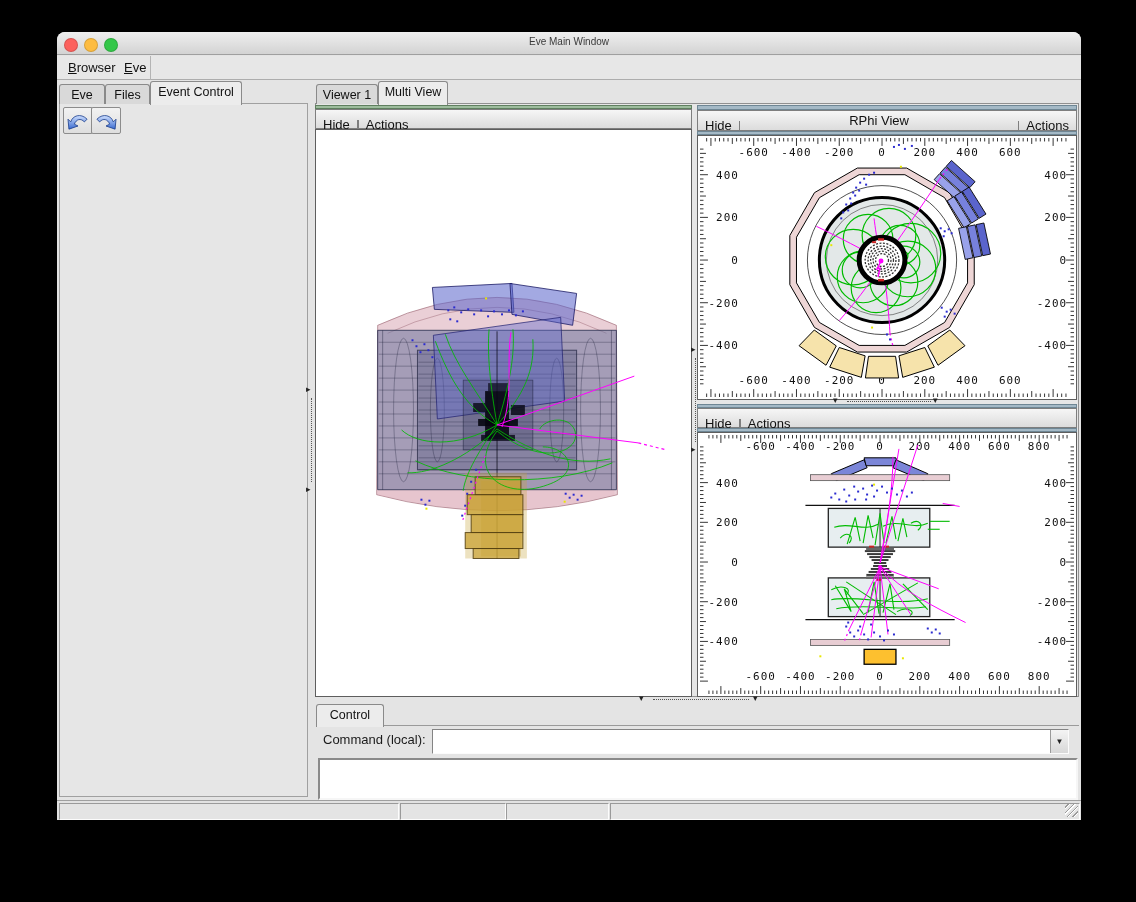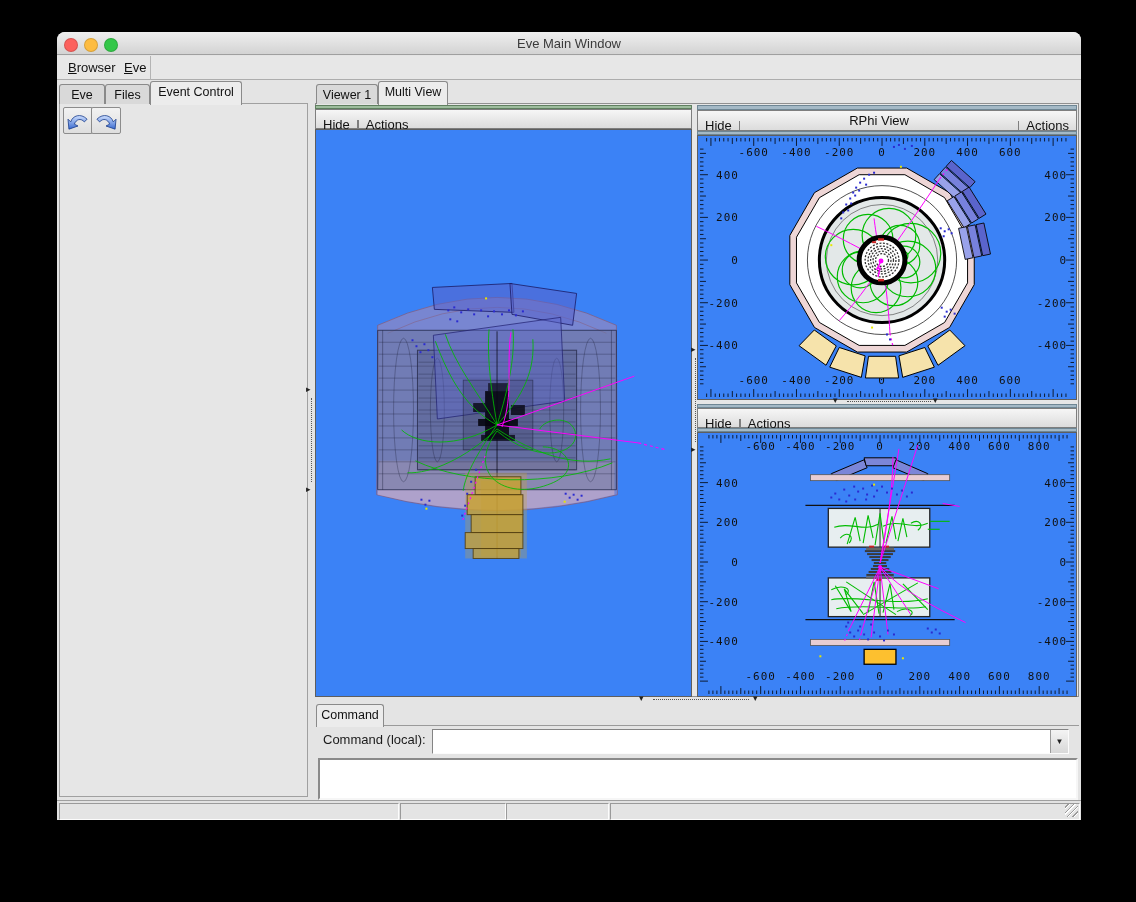--- a/index.html
+++ b/index.html
@@ -5,21 +5,21 @@
   html,body{margin:0;padding:0;background:#000;width:1136px;height:902px;overflow:hidden;
     font-family:"Liberation Sans",sans-serif;-webkit-font-smoothing:antialiased;}
   .abs{position:absolute;box-sizing:border-box;}
   #screen{position:relative;width:1136px;height:902px;background:#000;}
   #win{position:absolute;left:57px;top:32px;width:1024px;height:788px;background:#e4e4e4;
     border-radius:8px 8px 0 0;overflow:hidden;font-size:13px;color:#1a1a1a;}
   
   .titlebar{left:0;top:0;width:1024px;height:23px;background:linear-gradient(#efefef,#d3d3d3);
     border-bottom:1px solid #9f9f9f;}
   .tl{position:absolute;top:6px;width:12px;height:12px;border-radius:50%;border:1px solid rgba(0,0,0,0.15);}
-  .title-text{position:absolute;left:0;right:0;top:4px;text-align:center;font-size:13px;color:#3a3a3a;}
+  .title-text{position:absolute;left:0;right:0;top:4px;text-align:center;font-size:10px;color:#3a3a3a;}
   
   .menubar{left:0;top:24px;width:1024px;height:24px;background:#e7e7e7;border-bottom:1px solid #adadad;}
   .menu-item{position:absolute;top:0;height:24px;line-height:24px;padding:0 9px;font-size:13px;color:#111;}
   .menu-item u{text-decoration:underline;}
   .menu-sep{position:absolute;left:93px;top:0;height:24px;border-left:1px solid #b4b4b4;}
   
   .tab{position:absolute;border:1px solid #8a8a8a;border-bottom:none;border-radius:3px 3px 0 0;
     background:#d9d9d9;text-align:center;font-size:12.5px;color:#111;z-index:4;}
   .tab span{display:block;padding-top:3px;}
   .tab.active{background:#ececec;z-index:6;}
@@ -27,21 +27,21 @@
   .panel-body{background:#e6e6e6;border:1px solid #a0a0a0;}
   .toolbar-btn{position:absolute;top:3px;width:28px;height:25px;border:1px solid #8c8c8c;border-radius:2px;
     background:linear-gradient(#f2f2f2,#dedede);display:flex;align-items:center;justify-content:center;}
   .hdr-strip{position:absolute;box-sizing:border-box;}
   .hdrbar{position:absolute;display:flex;align-items:stretch;background:linear-gradient(#f6f6f6,#dcdcdc);
     border:1px solid #7e7e7e;box-sizing:border-box;font-size:13px;color:#111;}
   .hdrbtn{display:flex;align-items:center;padding:0 7px;margin-top:10px;}
   .hdrbtn.l{border-right:1px solid #7e7e7e;}
   .hdrbtn.r{border-left:1px solid #7e7e7e;align-items:center;}
   .hdrtitle{flex:1;display:flex;align-items:center;justify-content:center;}
-  .content{position:absolute;background:#3b82f6;border:1px solid #5e5e5e;box-sizing:border-box;padding-left:8px;}
+  .content{position:absolute;background:#ffffff;border:1px solid #5e5e5e;box-sizing:border-box;padding-left:8px;}
   .content svg{position:absolute;left:0;top:0;width:100%;height:100%;}
   
   .chev{position:absolute;font-size:9px;line-height:9px;color:#222;z-index:7;font-family:"DejaVu Sans",sans-serif;}
   .dotv{position:absolute;width:0;border-left:1px dotted #555;z-index:7;}
   .doth{position:absolute;height:0;border-top:1px dotted #555;z-index:7;}
   
   .cmd-line{position:absolute;border-top:1px solid #9a9a9a;}
   .combo{position:absolute;background:#fff;border-top:1px solid #848484;border-left:1px solid #848484;
     border-bottom:1px solid #fbfbfb;border-right:1px solid #fbfbfb;display:flex;}
   .combo input{flex:1;border:none;outline:none;background:#fff;font:13px "Liberation Sans",sans-serif;padding:0 4px;}
@@ -1147,21 +1147,21 @@
             <rect x="205" y="226" width="2" height="2" fill="#e8e800"></rect>
           </g>
         </svg>
   </div>
 
   <div class="chev" style="left:582px;top:662px">▾</div>
   <div class="doth" style="left:596px;top:667px;width:96px"></div>
   <div class="chev" style="left:696px;top:662px">▾</div>
 
   <div class="tab active" style="left:259px;top:672px;width:66px;height:22px">
-        <span>Command</span>
+        <span>Control</span>
       </div>
   <div class="cmd-line abs" style="left:326px;top:693px;width:696px;height:1px"></div>
   <div class="abs" style="left:266px;top:700px;font-size:13px">Command (local):</div>
   <div class="combo" style="left:375px;top:697px;width:635px;height:23px">
     <input value="" style="">
     <div class="combo-btn">
           <span>▼</span>
         </div>
   </div>
   <div class="outbox" style="left:261px;top:726px;width:756px;height:38px"></div>

